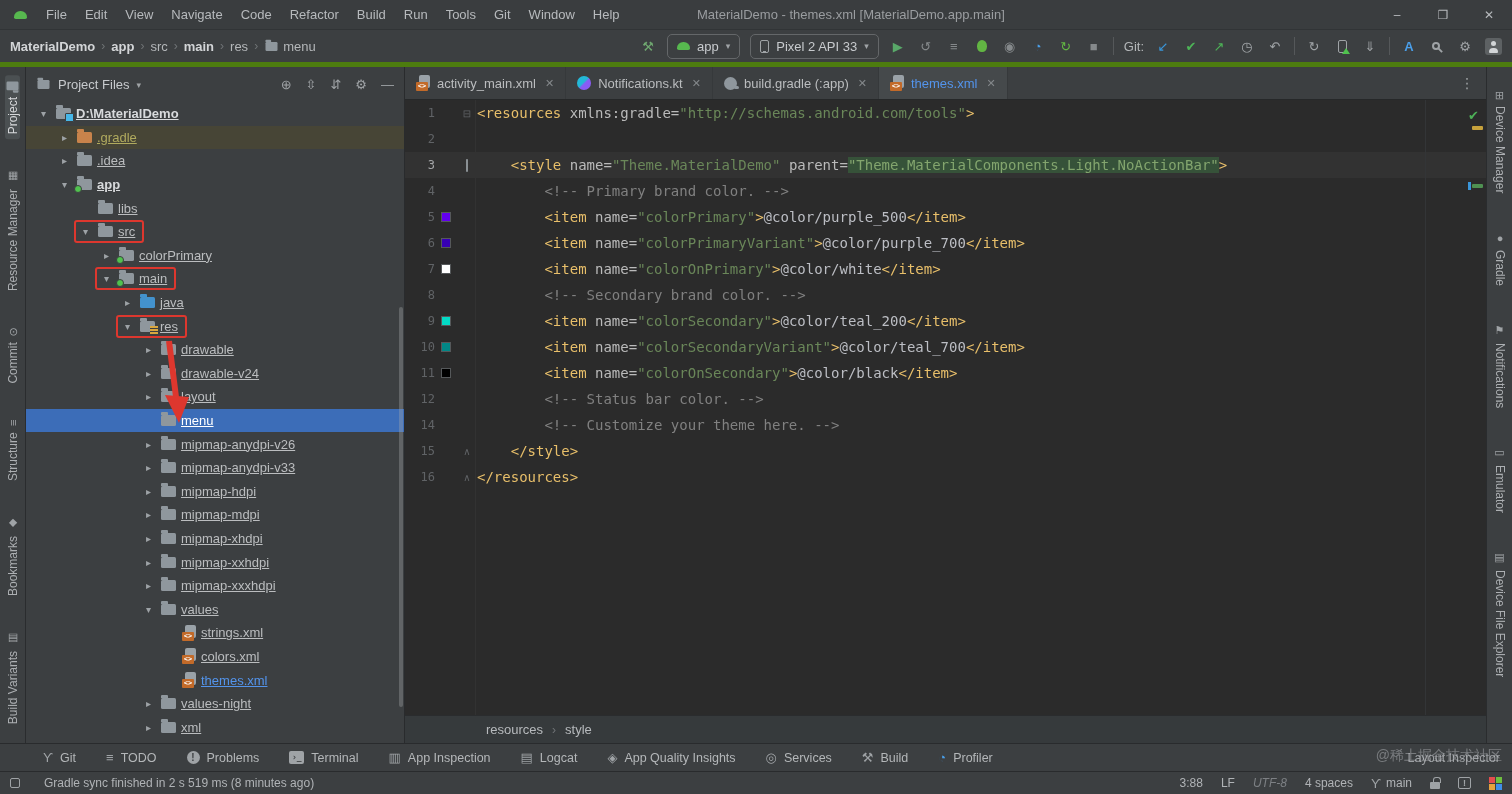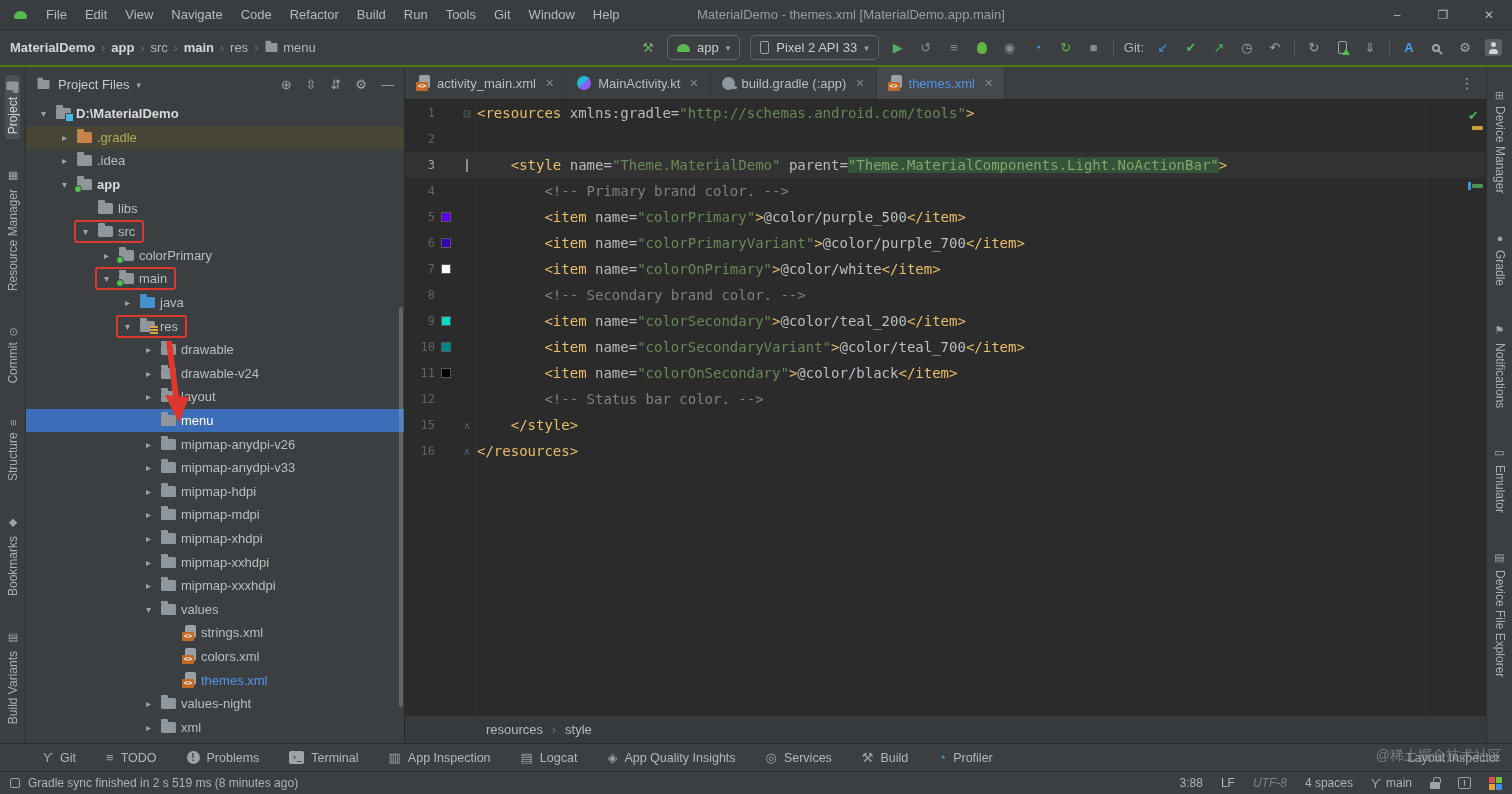--- a/index.html
+++ b/index.html
@@ -9,21 +9,21 @@
 
   
   .titlebar{height:30px;background:#3a3d3f;display:flex;align-items:center;position:relative;flex:none;border-bottom:1px solid #313436;}
   .droid{width:13px;height:8px;border-radius:7px 7px 2px 2px;background:#57b84f;margin:0 10px 0 14px;}
   .menu-item{padding:2px 9px;color:#b7babd;cursor:default;}
   .win-title{position:absolute;left:697px;color:#9a9da0;}
   .win-controls{margin-left:auto;display:flex;height:100%;}
   .win-btn{width:46px;display:flex;align-items:center;justify-content:center;color:#b7babd;font-size:12px;}
 
   
-  .toolbar{height:37px;background:#3c3f41;display:flex;align-items:center;padding:0 10px;flex:none;border-bottom:2px solid #4d7c0f;}
+  .toolbar{height:37px;background:#3c3f41;display:flex;align-items:center;padding:0 10px;flex:none;border-bottom:5px solid #4d7c0f;}
   .crumbs{display:flex;align-items:center;gap:4px;}
   .crumb{color:#b4b7b9;}
   .crumb.b{font-weight:bold;color:#d3d5d7;}
   .crumb-sep{color:#6f7375;font-size:12px;padding:0 2px;}
   .tb-actions{margin-left:auto;display:flex;align-items:center;gap:10px;}
   .tb-icon{display:flex;align-items:center;justify-content:center;min-width:18px;height:22px;font-size:14px;cursor:default;}
   .chip{display:flex;align-items:center;gap:7px;border:1px solid #646769;border-radius:5px;height:25px;padding:0 9px;color:#c7cacd;}
   .chip .caret{color:#9fa3a6;font-size:9px;}
   .tb-divider{width:1px;height:18px;background:#55585a;}
   .git-label{color:#b4b7b9;}
@@ -46,21 +46,21 @@
   .pp-tools{margin-left:auto;display:flex;gap:14px;color:#9fa3a6;font-size:13px;}
   .tree{position:absolute;top:35px;left:0;right:0;bottom:0;}
   .trow{height:23.6px;display:flex;align-items:center;white-space:nowrap;cursor:default;}
   .trow .inner{display:inline-flex;align-items:center;gap:5px;padding:2px 7px 2px 2px;border-radius:1px;}
   .trow.ann .inner{outline:2px solid #dd372e;}
   .trow.sel{background:#3c6db8;}
   .trow.sel .lbl{color:#fff;}
   .trow.grad{background:#474536;}
   .trow.grad .lbl{color:#b0aa5e;}
   .chev{width:15px;text-align:center;color:#9da2a6;font-size:10px;flex:none;}
-  .lbl{color:#bbbdbf;}
+  .lbl{color:#bbbdbf;text-decoration:underline;}
   .lbl.b{font-weight:bold;color:#d8dadc;}
   .lbl.accent{color:#5394ec;}
   .tree-scroll{position:absolute;right:1px;top:240px;height:400px;width:4px;background:rgba(166,170,173,.35);border-radius:2px;}
   svg.annot{position:absolute;inset:0;pointer-events:none;z-index:5;}
 
   
   .fo{position:relative;width:15px;height:11px;border-radius:1.5px;background:#8f979d;flex:none;}
   .fo::before{content:"";position:absolute;top:-3px;left:0;width:7px;height:3px;border-radius:1px 1px 0 0;background:inherit;}
   .fo.or{background:#c8834b;}
   .fo.bl{background:#4392cd;}
@@ -112,21 +112,21 @@
   
   .bottombar{height:28px;background:#3c3f41;border-top:1px solid #292b2d;display:flex;align-items:center;
     padding-left:28px;flex:none;position:relative;font-size:12.5px;}
   .bb-item{display:flex;align-items:center;gap:7px;padding:0 15px;color:#b4b7b9;cursor:default;}
   .bb-right{position:absolute;right:12px;color:#9da0a3;display:flex;align-items:center;gap:6px;}
   .watermark{position:absolute;right:10px;top:3px;color:rgba(205,208,211,.42);font-size:14px;pointer-events:none;z-index:3;}
 
   
   .statusbar{height:23px;background:#3c3f41;border-top:1px solid #292b2d;display:flex;align-items:center;
     padding:0 10px;font-size:12px;color:#b0b3b6;flex:none;}
-  .sb-left{display:flex;align-items:center;gap:8px;}
+  .sb-left{display:flex;align-items:center;gap:24px;}
   .sb-right{margin-left:auto;display:flex;align-items:center;gap:18px;}
   .dim{color:#7d8084;font-style:italic;}
 
   
   .g-ic{display:inline-flex;align-items:center;justify-content:center;font-size:13px;line-height:1;}
   .devbox{width:9px;height:13px;border:1.5px solid #9fa3a6;border-radius:2px;position:relative;}
   .devbox::after{content:"";position:absolute;left:2px;bottom:-1px;width:3px;height:1.5px;background:#9fa3a6;}
   .devgreen{width:9px;height:13px;border:1.5px solid #9fa3a6;border-radius:2px;position:relative;}
   .devgreen::after{content:"";position:absolute;right:-4px;bottom:-2px;border-left:4px solid transparent;border-right:4px solid transparent;border-bottom:6px solid #50c24e;}
   .bug{width:10px;height:12px;background:#62b543;border-radius:50% 50% 46% 46%;}
@@ -512,21 +512,21 @@
 
     <div class="editor">
       <div class="tabs" id="tabs">
           <div class="tab">
             <span class="xmlf"></span>
             <span>activity_main.xml</span>
             <span class="close">✕</span>
           </div>
           <div class="tab">
             <span class="kot"></span>
-            <span>MainActivity.kt</span>
+            <span>Notifications.kt</span>
             <span class="close">✕</span>
           </div>
           <div class="tab">
             <span class="gra"></span>
             <span>build.gradle (:app)</span>
             <span class="close">✕</span>
           </div>
           <div class="tab active">
             <span class="xmlf"></span>
             <span>themes.xml</span>
@@ -615,20 +615,26 @@
               <span class="swatch" style="background: rgb(0, 0, 0);"></span>
             </span>
             <span class="mk"></span>
             <span class="ctext"><span class="tok tag">        &lt;item</span><span class="tok attr"> name=</span><span class="tok str">"colorOnSecondary"</span><span class="tok tag">&gt;</span><span class="tok txt">@color/black</span><span class="tok tag">&lt;/item&gt;</span></span>
           </div>
           <div class="cline">
             <span class="ln">12</span>
             <span class="sw-slot"></span>
             <span class="mk"></span>
             <span class="ctext"><span class="tok com">        &lt;!-- Status bar color. --&gt;</span></span>
+          </div>
+          <div class="cline">
+            <span class="ln">14</span>
+            <span class="sw-slot"></span>
+            <span class="mk"></span>
+            <span class="ctext"><span class="tok com">        &lt;!-- Customize your theme here. --&gt;</span></span>
           </div>
           <div class="cline">
             <span class="ln">15</span>
             <span class="sw-slot"></span>
             <span class="mk">∧</span>
             <span class="ctext"><span class="tok tag">    &lt;/style&gt;</span></span>
           </div>
           <div class="cline">
             <span class="ln">16</span>
             <span class="sw-slot"></span>

